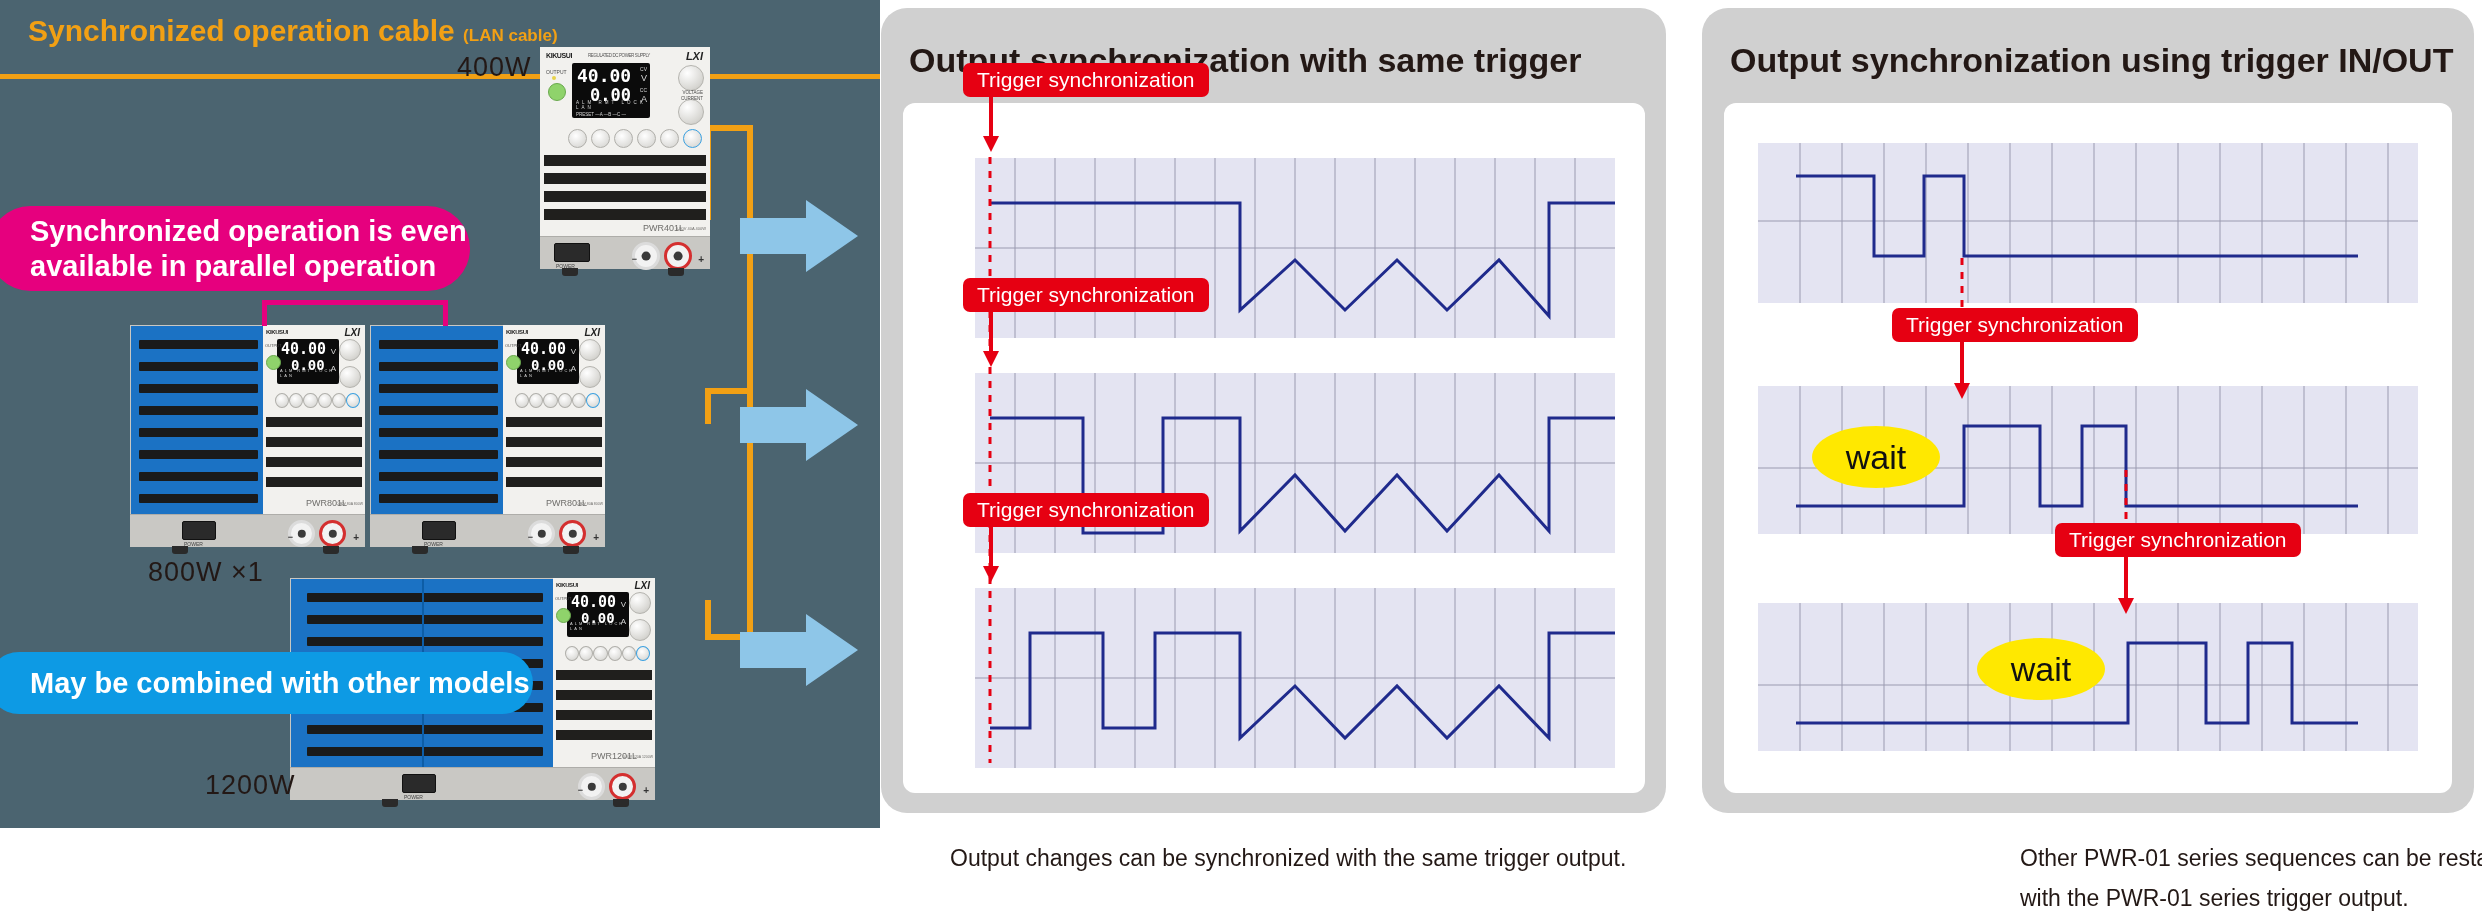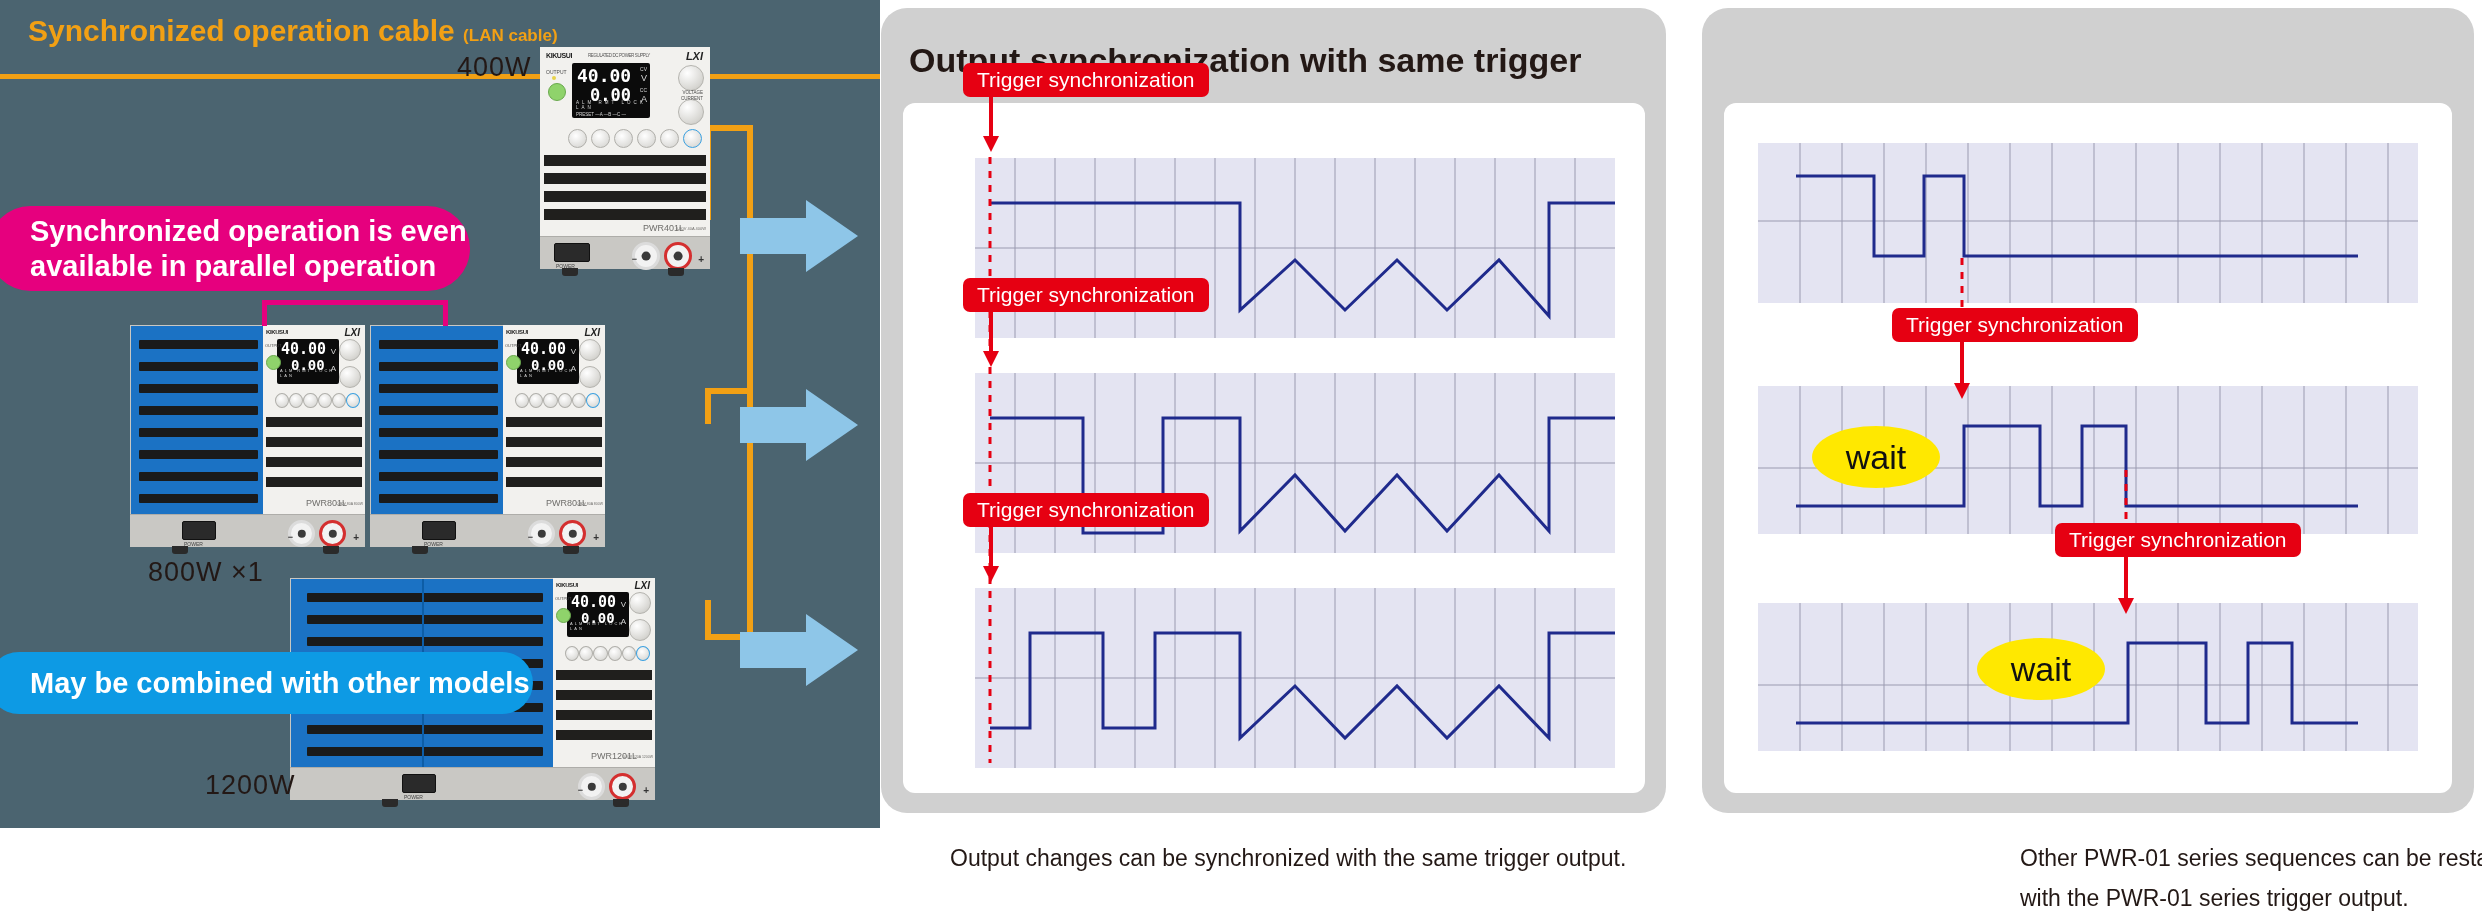--- a/index.html
+++ b/index.html
@@ -481,20 +481,21 @@
   <div class="trig" style="left:82px;top:485px;">Trigger synchronization</div>
   <svg class="trigline" style="left:100px;top:518px;" width="20" height="60">
     <line x1="10" y1="0" x2="10" y2="42" stroke="#e60012" stroke-width="4"></line>
     <path d="M2 40 L18 40 L10 56 Z" fill="#e60012"></path>
   </svg>
 </div>
 
 <div class="caption" style="left:950px;top:838px;width:700px;">Output changes can be synchronized with the same trigger output.</div>
 
 <div class="panel" style="left:1702px;top:8px;width:772px;height:805px;">
+  <div class="panel-title" style="left:28px;top:33px;font-size:34px;">Output synchronization using trigger IN/OUT</div>
   <div class="panel-inner" style="left:22px;top:95px;width:728px;height:690px;">
 
     <div class="chart" style="left:34px;top:40px;width:660px;height:160px;">
       <svg width="660" height="160" viewBox="0 0 660 160" preserveAspectRatio="none">
         <g stroke="#9a9ab0" stroke-width="1">
           <line x1="42" y1="0" x2="42" y2="160"></line>
             <line x1="84" y1="0" x2="84" y2="160"></line>
           <line x1="126" y1="0" x2="126" y2="160"></line>
             <line x1="168" y1="0" x2="168" y2="160"></line>
           <line x1="210" y1="0" x2="210" y2="160"></line>

